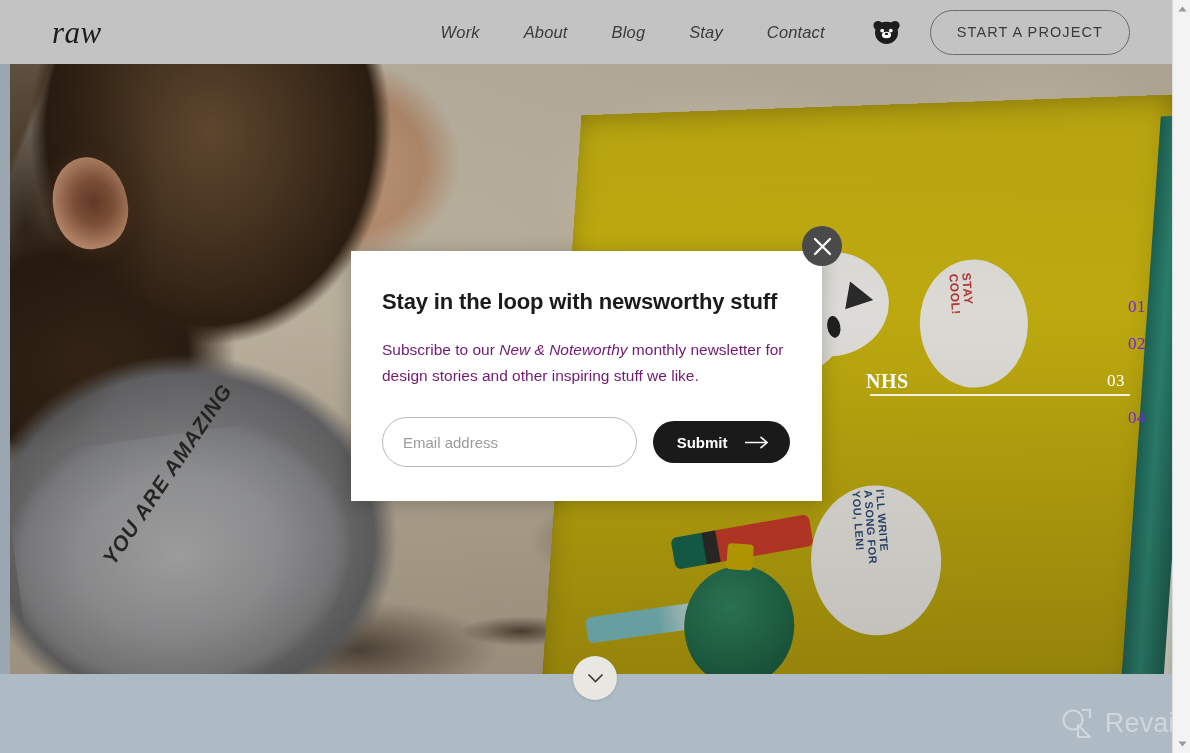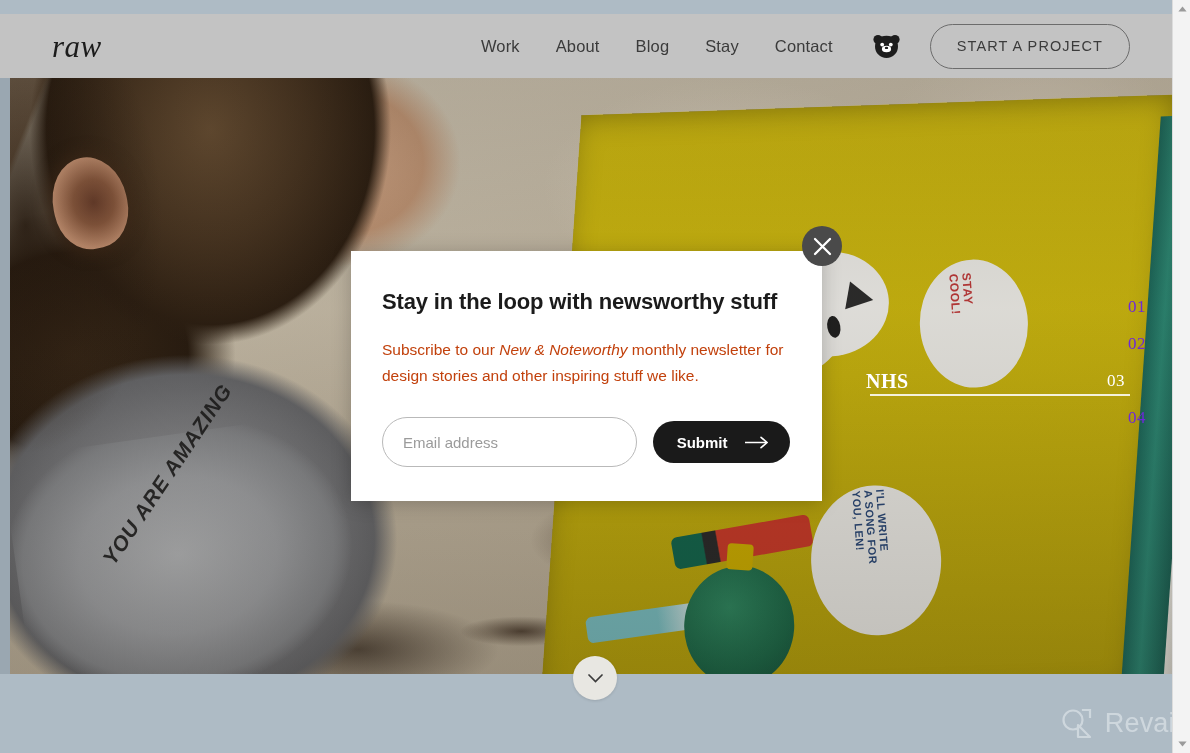--- a/index.html
+++ b/index.html
@@ -16,21 +16,21 @@
     position: relative;
     width: 1190px;
     height: 753px;
     overflow: hidden;
     background: #aebbc5;
   }
 
   
   #header {
     position: absolute;
-    left: 0; top: 14px;
+    left: 0; top: 0;
     width: 1172px;
     height: 64px;
     background: #c3c3c3;
     display: flex;
     align-items: center;
     z-index: 40;
   }
 
   #logo {
     margin-left: 52px;
@@ -39,21 +39,22 @@
     font-size: 31px;
     color: #1c1c1c;
     letter-spacing: 0.5px;
     line-height: 1;
   }
 
   #nav {
     margin-left: auto;
     display: flex;
     align-items: center;
-    gap: 0;
+    gap: 8px;
+    font-style: italic;
   }
 
   .nav-link {
     font-size: 16.5px;
     color: #3b3b3b;
     text-decoration: none;
     padding: 0 18px;
     letter-spacing: 0.15px;
     white-space: nowrap;
   }
@@ -350,21 +351,21 @@
   #modal-title {
     font-size: 22px;
     font-weight: bold;
     color: #1b1b1b;
     letter-spacing: -0.15px;
     margin-bottom: 22px;
   }
   #modal-body {
     font-size: 15.5px;
     line-height: 1.68;
-    color: #c2410c;
+    color: #701a75;
     margin-bottom: 28px;
     max-width: 410px;
   }
   #modal-body em { font-style: italic; }
   #modal-form {
     display: flex;
     align-items: center;
     gap: 16px;
   }
   #email-input {

